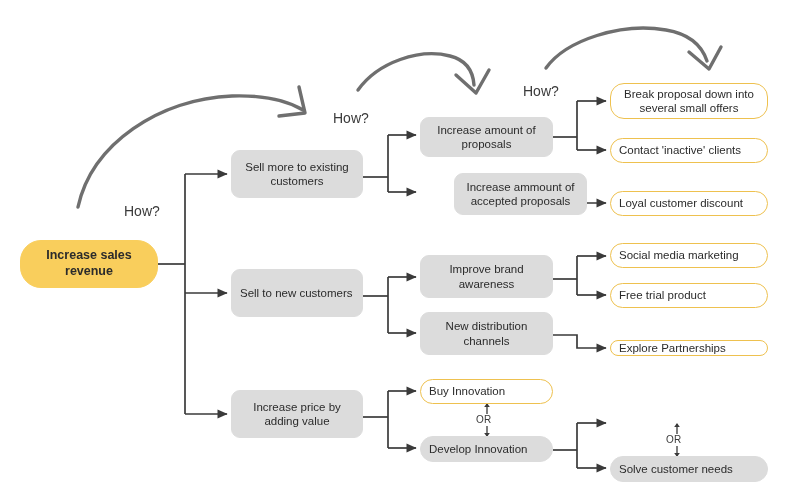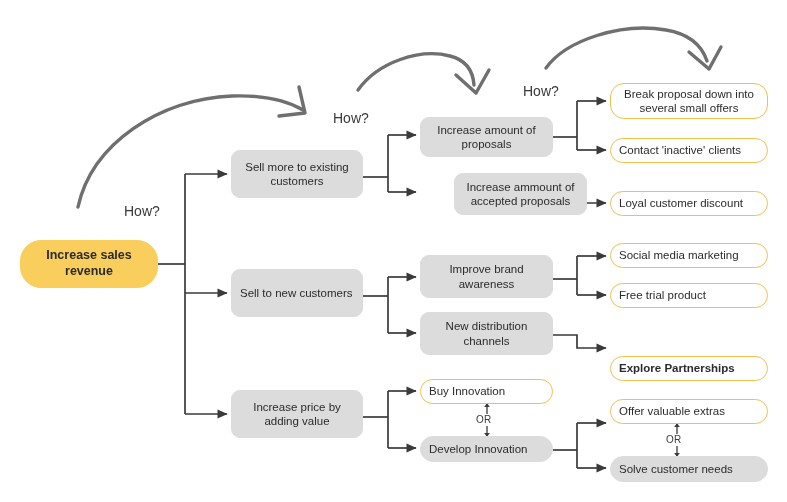--- a/index.html
+++ b/index.html
@@ -176,23 +176,20 @@
   </div>
   <div class="node gold-outline" style="left:610px;top:191px;width:158px;height:25px;">
     <span>Loyal customer discount</span>
   </div>
   <div class="node gold-outline" style="left:610px;top:243px;width:158px;height:25px;">
     <span>Social media marketing</span>
   </div>
   <div class="node gold-outline" style="left:610px;top:283px;width:158px;height:25px;">
     <span>Free trial product</span>
   </div>
-  <div class="node gold-outline" style="left:610px;top:356px;width:158px;height:25px;font-weight:bold;">
+  <div class="node gold-outline" style="left:610px;top:340px;width:158px;height:16px;">
     <span>Explore Partnerships</span>
-  </div>
-  <div class="node gold-outline" style="left:610px;top:399px;width:158px;height:25px;">
-    <span>Offer valuable extras</span>
   </div>
   <div class="node pill-grey" style="left:610px;top:456px;width:158px;height:26px;">
     <span>Solve customer needs</span>
   </div>
 
 </div>
 
 </body></html>

